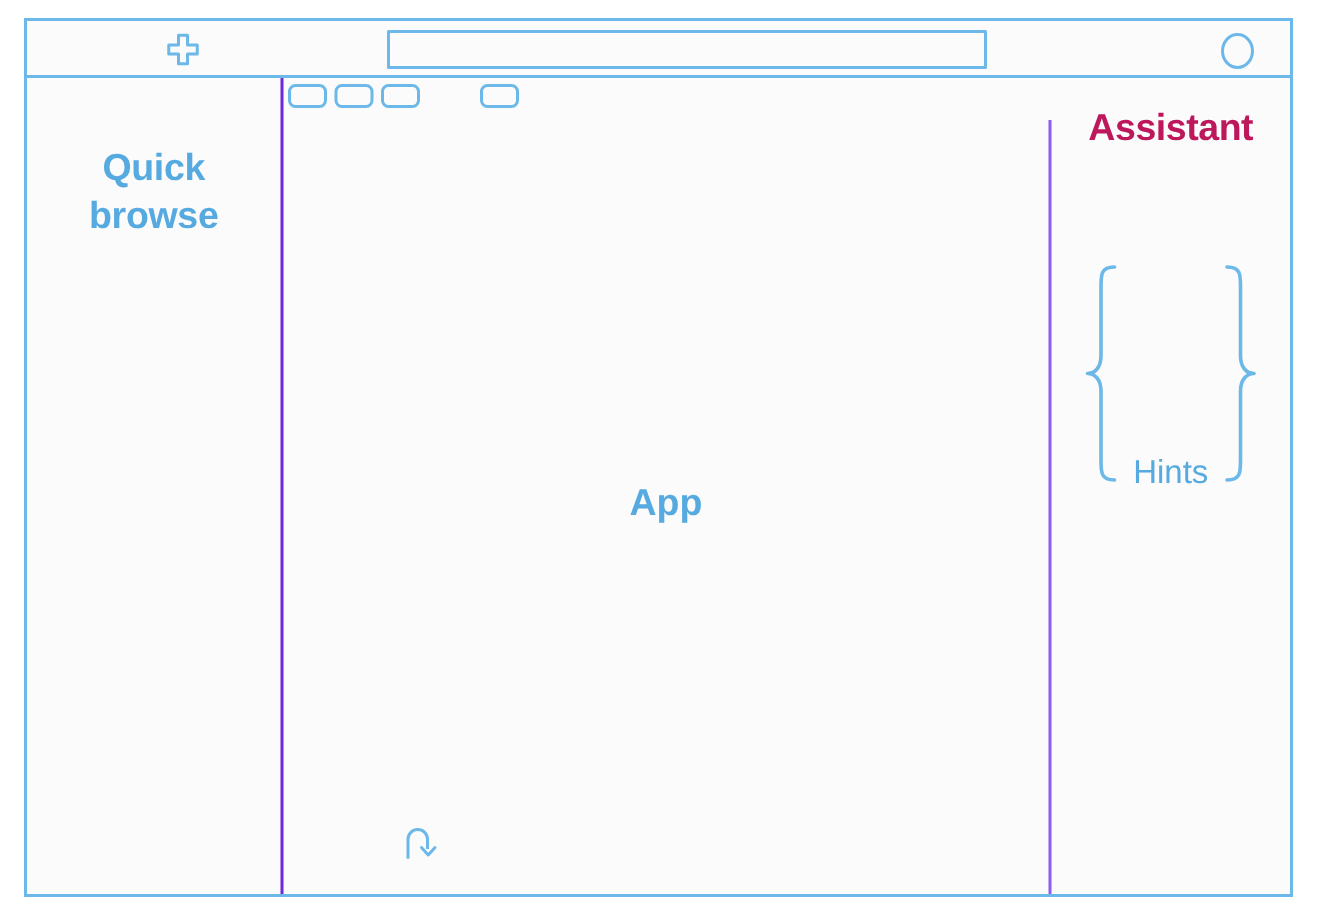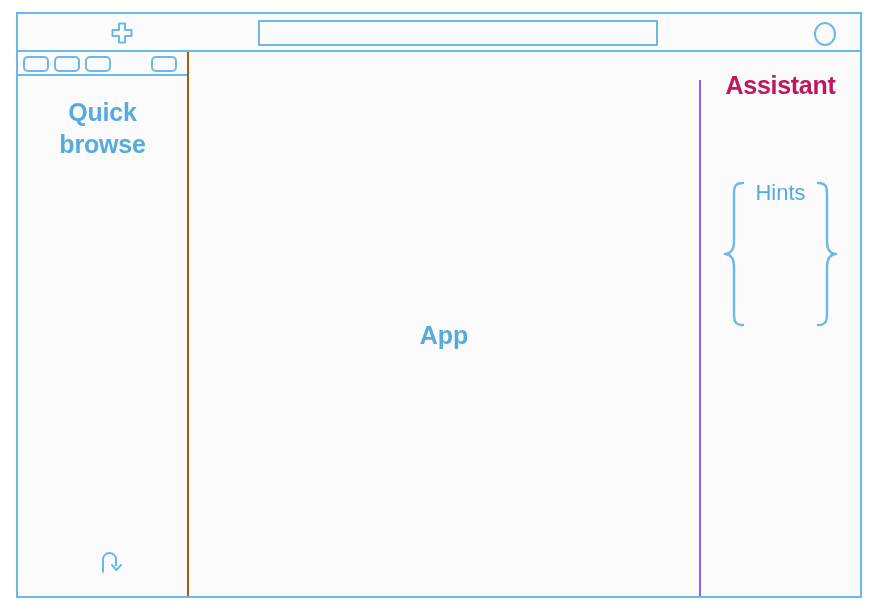--- a/index.html
+++ b/index.html
@@ -105,23 +105,24 @@
     bottom: 0;
     display: flex;
   }
 
   
   #sidebar {
     position: relative;
     width: 171px;
     flex: 0 0 171px;
     box-sizing: border-box;
-    border-right: 2px solid #a16207;
+    border-right: 2px solid #6d28d9;
     display: flex;
     flex-direction: column;
+    align-items: flex-end;
   }
 
   
   #tab-strip {
     position: relative;
     height: 24px;
     flex: 0 0 24px;
     box-sizing: border-box;
     border-bottom: 2px solid #6cb8e8;
   }
@@ -207,21 +208,21 @@
   }
 
   
   #hints-block {
     position: absolute;
     left: 8px;
     top: 128px;
     width: 143px;
     height: 148px;
     display: flex;
-    align-items: flex-start;
+    align-items: flex-end;
     justify-content: center;
   }
   .brace {
     flex: 0 0 auto;
     display: block;
   }
   #hints-label {
     font-size: 22px;
     font-weight: normal;
     color: #56aae0;

